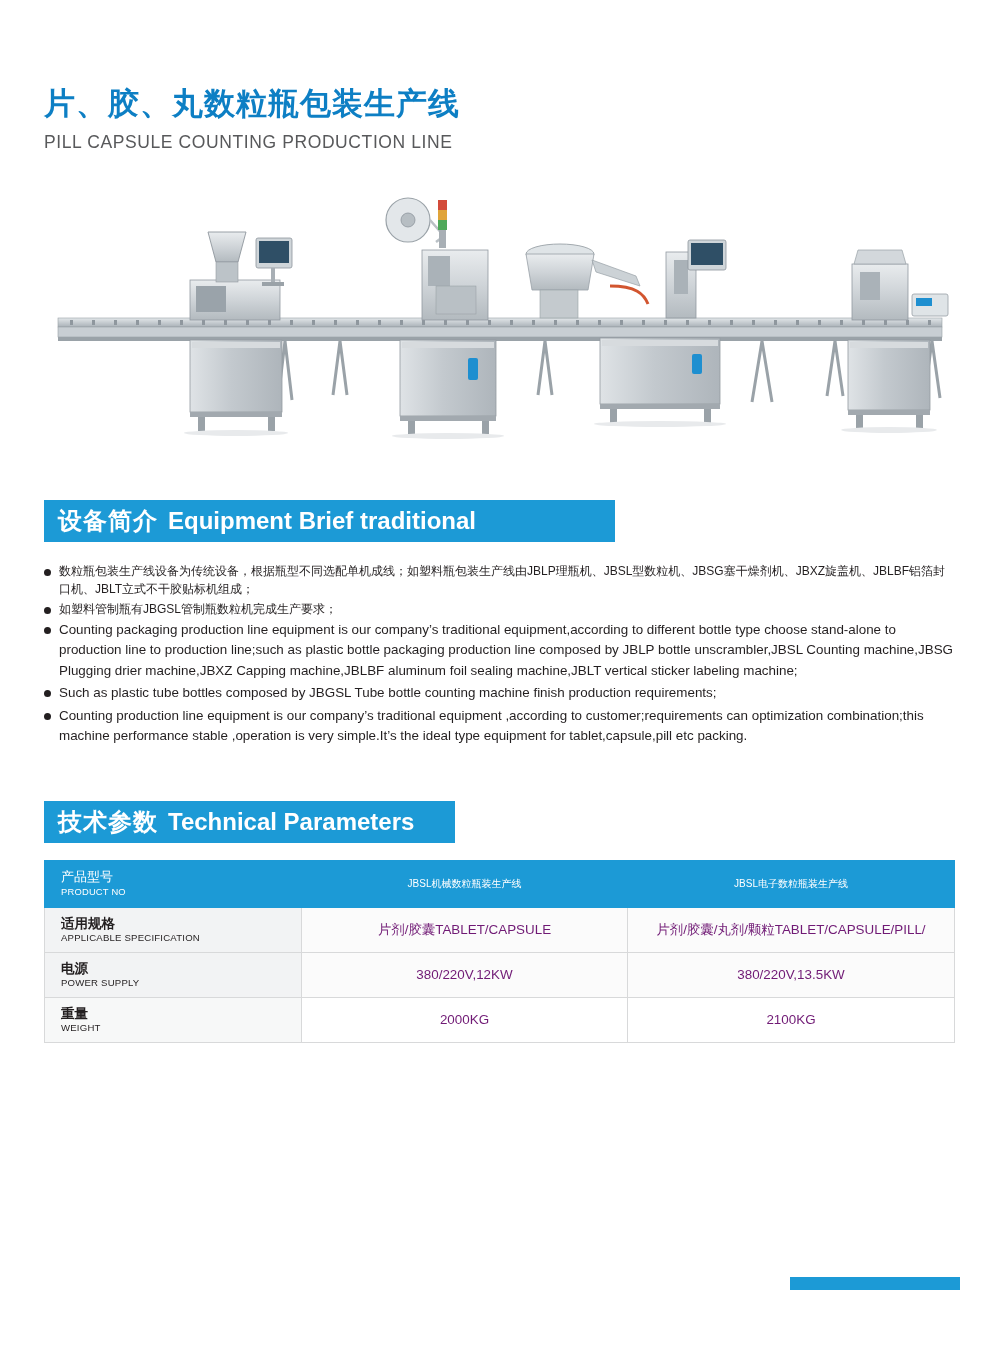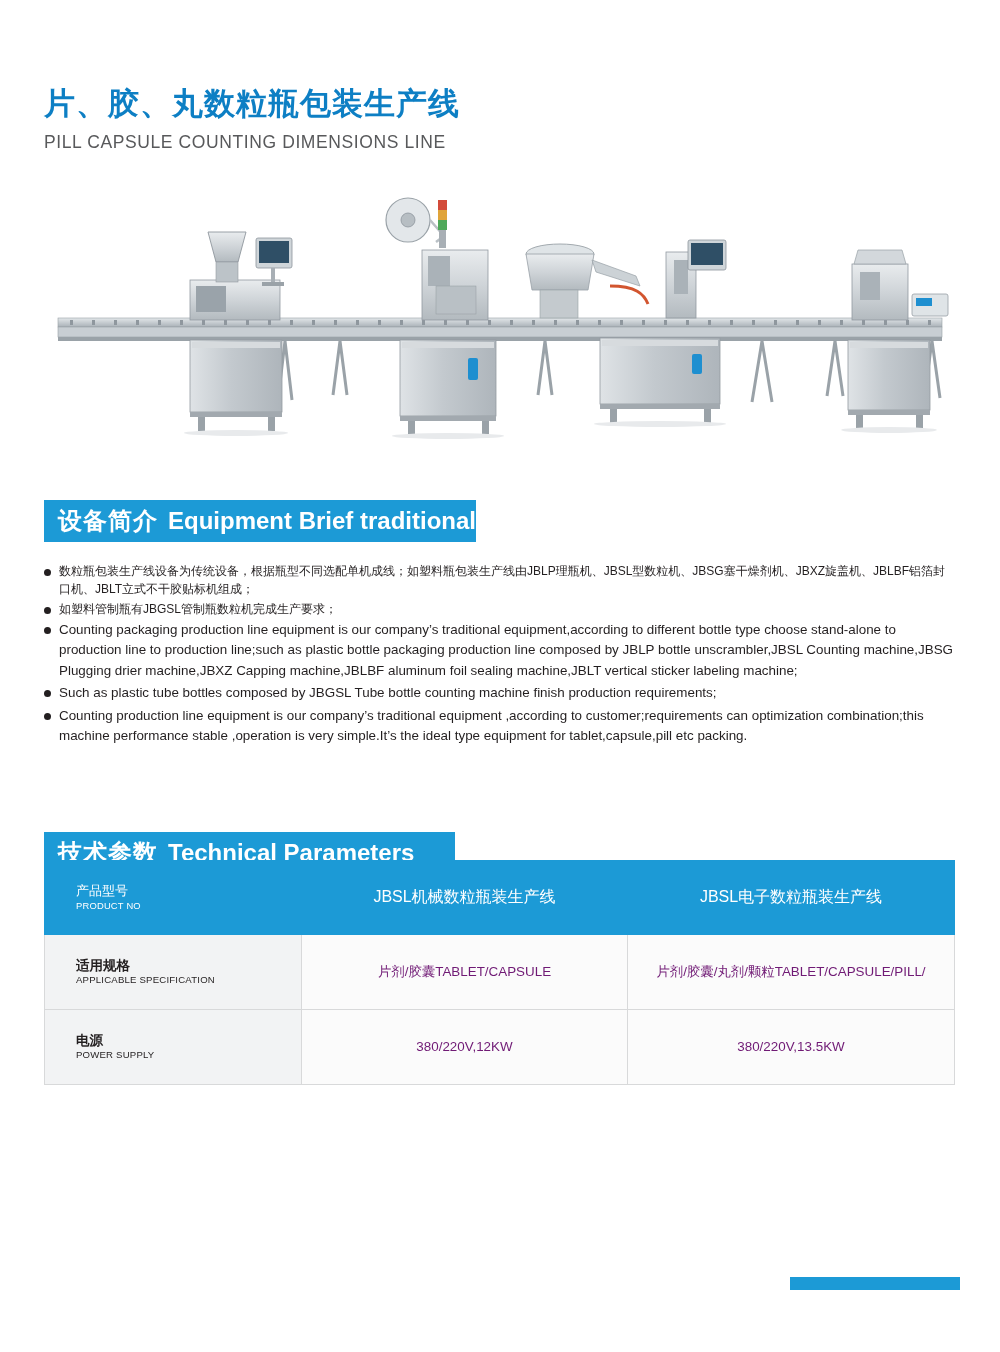--- a/index.html
+++ b/index.html
@@ -52,22 +52,22 @@
     font-weight: bold;
     letter-spacing: 1px;
     white-space: nowrap;
   }
   .sec-head .en {
     font-size: 24px;
     font-weight: bold;
     margin-left: 10px;
     white-space: nowrap;
   }
-  #sec-intro { top: 500px; width: 432px; }
-  #sec-params { top: 832px; width: 411px; }
+  #sec-intro { top: 500px; width: 571px; }
+  #sec-params { top: 801px; width: 411px; }
 
   
   .bullets {
     position: absolute;
     left: 44px;
     top: 562px;
     width: 910px;
   }
   .bullet {
     display: flex;
@@ -94,21 +94,21 @@
   .tbl {
     position: absolute;
     left: 44px;
     top: 860px;
     width: 910px;
     border-collapse: collapse;
     table-layout: fixed;
   }
   .tbl td {
     border: 1px solid #d8d9da;
-    padding: 15px;
+    padding: 0;
     vertical-align: middle;
   }
   .tbl .col-head { width: 257px; }
   .tbl .col-a { width: 326px; }
   .tbl .col-b { width: 327px; }
 
   .tbl tr.head td {
     background: #1c9ad6;
     color: #ffffff;
     border-color: #1c9ad6;
@@ -121,42 +121,42 @@
   .cell-head .en { font-size: 9.6px; letter-spacing: 0.2px; display: block; margin-top: 2px; }
   tr.head .cell-head .cn { font-size: 13px; font-weight: normal; }
   tr.head .cell-head .en { font-size: 9.4px; }
 
   .cell-val {
     text-align: center;
     font-size: 13.4px;
     padding: 14px 6px;
     color: #701a75;
   }
-  tr.head .cell-val { font-size: 16px; color: #fff; padding: 16px 6px; }
+  tr.head .cell-val { font-size: 10px; color: #fff; padding: 16px 6px; }
   tr.alt td:first-child { background: #f2f3f4; }
   tr.alt td { background: #fbfbfb; }
   tr.plain td { background: #ffffff; }
   tr.plain td:first-child { background: #f7f8f8; }
 
   
   .footer-bar {
     position: absolute;
     left: 790px;
     top: 1277px;
     width: 170px;
     height: 13px;
     background: #1c9ad6;
   }
 </style>
 </head>
 <body>
 
 <div class="title-block">
   <h1 class="title-cn">片、胶、丸数粒瓶包装生产线</h1>
-  <div class="title-en">PILL CAPSULE COUNTING DIMENSIONS LINE</div>
+  <div class="title-en">PILL CAPSULE COUNTING PRODUCTION LINE</div>
 </div>
 
 <div class="hero">
   <svg viewBox="0 0 920 250" xmlns="http://www.w3.org/2000/svg">
     <defs>
       <linearGradient id="steel" x1="0" y1="0" x2="0" y2="1">
         <stop offset="0%" stop-color="#e9ecee"></stop>
         <stop offset="50%" stop-color="#cfd4d8"></stop>
         <stop offset="100%" stop-color="#b3babf"></stop>
       </linearGradient>
@@ -366,17 +366,27 @@
       <td>
         <div class="cell-head">
           <span class="cn">电源</span>
           <span class="en">POWER SUPPLY</span>
         </div>
       </td>
       <td class="cell-val">380/220V,12KW</td>
       <td class="cell-val">380/220V,13.5KW</td>
     </tr>
 
+    <tr class="plain">
+      <td>
+        <div class="cell-head">
+          <span class="cn">重量</span>
+          <span class="en">WEIGHT</span>
+        </div>
+      </td>
+      <td class="cell-val">2000KG</td>
+      <td class="cell-val">2100KG</td>
+    </tr>
 
   </tbody>
 </table>
 
 <div class="footer-bar"></div>
 
 </body></html>

